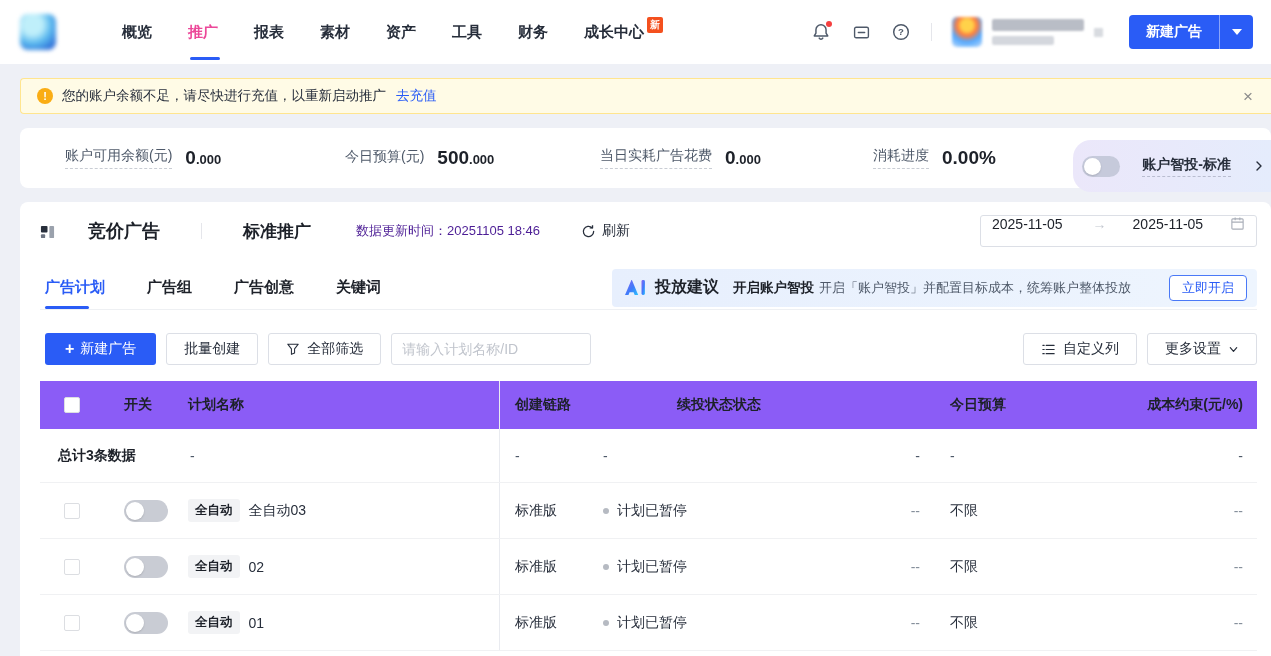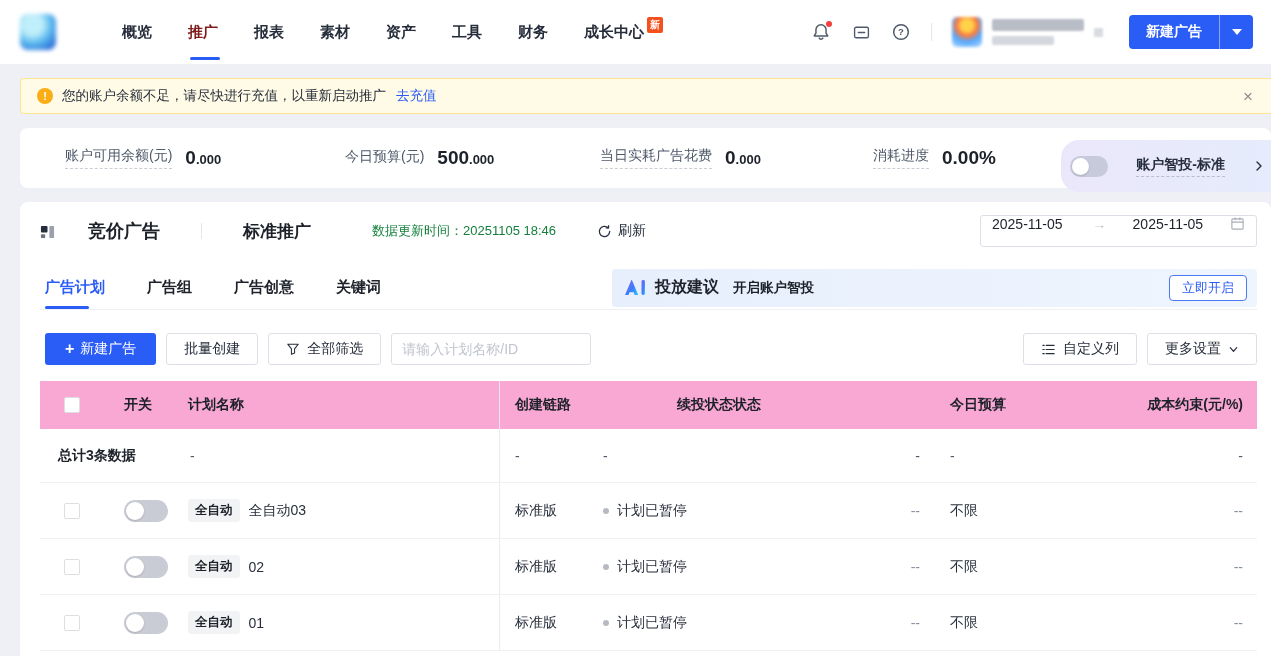--- a/index.html
+++ b/index.html
@@ -7,21 +7,21 @@
     font-family:"Liberation Sans","DejaVu Sans",sans-serif;
     background:#eef0f6; color:#272e3b; }
 
   
   .topnav{height:64px;background:#fff;display:flex;align-items:center;padding:0 18px 0 20px;}
   .logo{width:36px;height:36px;border-radius:8px;
     background:radial-gradient(circle at 35% 30%,#bfeffa 0 28%,#59b7ee 55%,#2f6fd8 85%);
     filter:blur(2px);}
   .menu{display:flex;align-items:center;gap:36px;margin-left:66px;height:100%;}
   .menu-item{font-size:15px;font-weight:600;color:#272e3b;height:100%;display:flex;align-items:center;position:relative;cursor:pointer;}
-  .menu-item.active{color:#7f1d1d;font-family:Liberation Serif, serif;}
+  .menu-item.active{color:#ec4899;font-family:Liberation Serif, serif;}
   .menu-item.active::after{content:"";position:absolute;left:2px;bottom:4px;width:30px;height:3px;border-radius:2px;background:#2a5cf6;}
   .nav-badge{background:#f4501e;color:#fff;font-size:10px;font-weight:700;border-radius:2px;padding:1px 3px;margin-left:3px;transform:translateY(-7px);display:inline-block;}
   .nav-right{margin-left:auto;display:flex;align-items:center;gap:20px;}
   .nav-ic{position:relative;width:20px;height:20px;display:flex;align-items:center;justify-content:center;cursor:pointer;}
   .nav-ic .dot{position:absolute;top:-1px;right:-1px;width:6px;height:6px;border-radius:50%;background:#f53f3f;}
   .nav-divider{width:1px;height:18px;background:#e5e6eb;}
   .avatar{width:30px;height:30px;border-radius:5px;overflow:hidden;
     background:radial-gradient(circle at 50% 28%,#ffd24a 0 22%,#ff7a3d 38%,#53a9ff 62%,#bcd9f8 100%);
     filter:blur(1.5px);}
   .acct{display:flex;flex-direction:column;gap:5px;}
@@ -40,32 +40,32 @@
   .alert-close{margin-left:auto;color:#8c8c8c;font-size:17px;line-height:1;cursor:pointer;padding-right:2px;}
 
   
   .stats{position:relative;margin:14px 0 0 20px;width:1251px;height:60px;background:#fff;border-radius:8px;display:flex;align-items:center;padding-left:45px;}
   .stat{display:flex;align-items:flex-end;gap:13px;}
   .stat-w1{width:280px}.stat-w2{width:255px}.stat-w3{width:273px}
   .stat-label{font-size:14px;color:#4e5969;padding-bottom:3px;}
   .u-dash{border-bottom:1px dashed #c9cdd4;}
   .stat-val{font-size:19px;font-weight:700;color:#1d2129;}
   .stat-dec{font-size:13px;font-weight:700;color:#1d2129;}
-  .smart-pill{position:absolute;right:0;top:12px;height:52px;display:flex;align-items:center;gap:28px;padding:0 6px 0 9px;border-radius:18px 0 0 18px;background:linear-gradient(90deg,#ebe7fa,#e5ecfc);}
+  .smart-pill{position:absolute;right:0;top:12px;height:52px;display:flex;align-items:center;gap:22px;padding:0 6px 0 9px;border-radius:18px 0 0 18px;background:linear-gradient(90deg,#ebe7fa,#e5ecfc);}
   .toggle{width:38px;height:21px;border-radius:11px;background:#c6cadb;position:relative;flex:none;cursor:pointer;}
   .toggle::after{content:"";position:absolute;left:2px;top:2px;width:17px;height:17px;border-radius:50%;background:#fff;box-shadow:0 1px 2px rgba(0,0,0,.15);}
   .smart-label{font-size:14px;font-weight:700;color:#272e3b;border-bottom:1px dashed #b9bdd0;padding-bottom:2px;}
 
   
   .main{margin:14px 0 0 20px;width:1251px;height:480px;background:#fff;border-radius:8px;padding:0 14px 0 20px;}
   .card-head{display:flex;align-items:center;padding-top:14px;height:44px;gap:25px;}
   .card-title{font-size:18px;font-weight:700;color:#1d2129;margin-left:8px;}
   .vline{width:1px;height:16px;background:#e5e6eb;margin:0 16px;}
   .card-sub{font-size:17px;font-weight:700;color:#1d2129;}
-  .update{margin-left:36px;font-size:13px;color:#15803d;}
+  .update{margin-left:20px;font-size:13px;color:#4c1d95;}
   .refresh{margin-left:16px;display:flex;align-items:center;gap:6px;font-size:14px;color:#272e3b;cursor:pointer;}
   .date-range{margin-left:auto;width:277px;height:32px;border:1px solid #dcdfe6;border-radius:3px;display:flex;padding:0 11px;font-size:14px;color:#1d2129;background:#fff;cursor:pointer;}
   .date-arrow{color:#c2c7cf;margin:0 26px 0 30px;font-size:14px;}
   .date-cal{margin-left:auto;display:flex;}
 
   
   .tabs-row{display:flex;align-items:center;height:44px;margin-top:20px;border-bottom:1px solid #eef0f3;}
   .tabs{display:flex;gap:42px;height:100%;margin-left:5px;}
   .tab{font-size:15px;font-weight:700;color:#1d2129;display:flex;align-items:center;height:100%;position:relative;cursor:pointer;}
   .tab.active{color:#2a5cf6;}
@@ -82,21 +82,21 @@
   .btn-primary{background:#2a5cf6;color:#fff;padding:0 20px;margin-left:5px;gap:6px;}
   .btn-ghost{background:#fff;border:1px solid #dcdfe6;color:#272e3b;padding:0 17px;margin-left:10px;gap:7px;}
   .search{margin-left:10px;width:200px;height:32px;border:1px solid #dcdfe6;border-radius:3px;display:flex;align-items:center;padding:0 10px;background:#fff;}
   .search input{border:none;outline:none;flex:1;font-size:14px;color:#1d2129;font-family:inherit;background:transparent;}
   .search input::placeholder{color:#c0c4cc;}
   .toolbar-right{margin-left:auto;display:flex;}
 
   
   .table{margin-top:16px;font-size:14px;}
   .trow{display:flex;align-items:center;}
-  .thead{height:48px;background:#f9a8d4;font-weight:700;color:#1d2129;}
+  .thead{height:48px;background:#8b5cf6;font-weight:700;color:#1d2129;}
   .tsum{height:54px;border-bottom:1px solid #f0f1f3;}
   .tr{height:56px;border-bottom:1px solid #f0f1f3;}
   .cell{display:flex;align-items:center;height:100%;}
   .cc{width:84px;padding-left:24px;}
   .cs{width:64px;}
   .cn{width:312px;border-right:1px solid #e9ebf0;gap:9px;}
   .cl{width:103px;padding-left:15px;}
   .cst{width:187px;gap:8px;}
   .cr{width:130px;justify-content:flex-end;}
   .cb{width:140px;padding-left:30px;}
@@ -268,20 +268,21 @@
               <stop offset="0" stop-color="#8a63f4"></stop>
               <stop offset=".55" stop-color="#3e7bfa"></stop>
               <stop offset="1" stop-color="#2ac3ff"></stop>
             </linearGradient>
           </defs>
           <path d="M7.4 1L1 16h3.5l1.1-2.8h4L10.7 16h3.5L7.9 1z" fill="url(#aig)"></path>
           <rect x="17.5" y="1" width="3.4" height="15" rx="1.4" fill="url(#aig)"></rect>
         </svg>
       <span class="ai-title">投放建议</span>
       <span class="ai-strong">开启账户智投</span>
+      <span class="ai-desc">开启「账户智投」并配置目标成本，统筹账户整体投放</span>
       <span class="ai-btn">立即开启</span>
     </div>
   </div>
 
   <div class="toolbar">
     <div class="btn btn-primary">
       <span style="font-size:16px;font-weight:700;">+</span>
       <span>新建广告</span>
     </div>
     <div class="btn btn-ghost">

